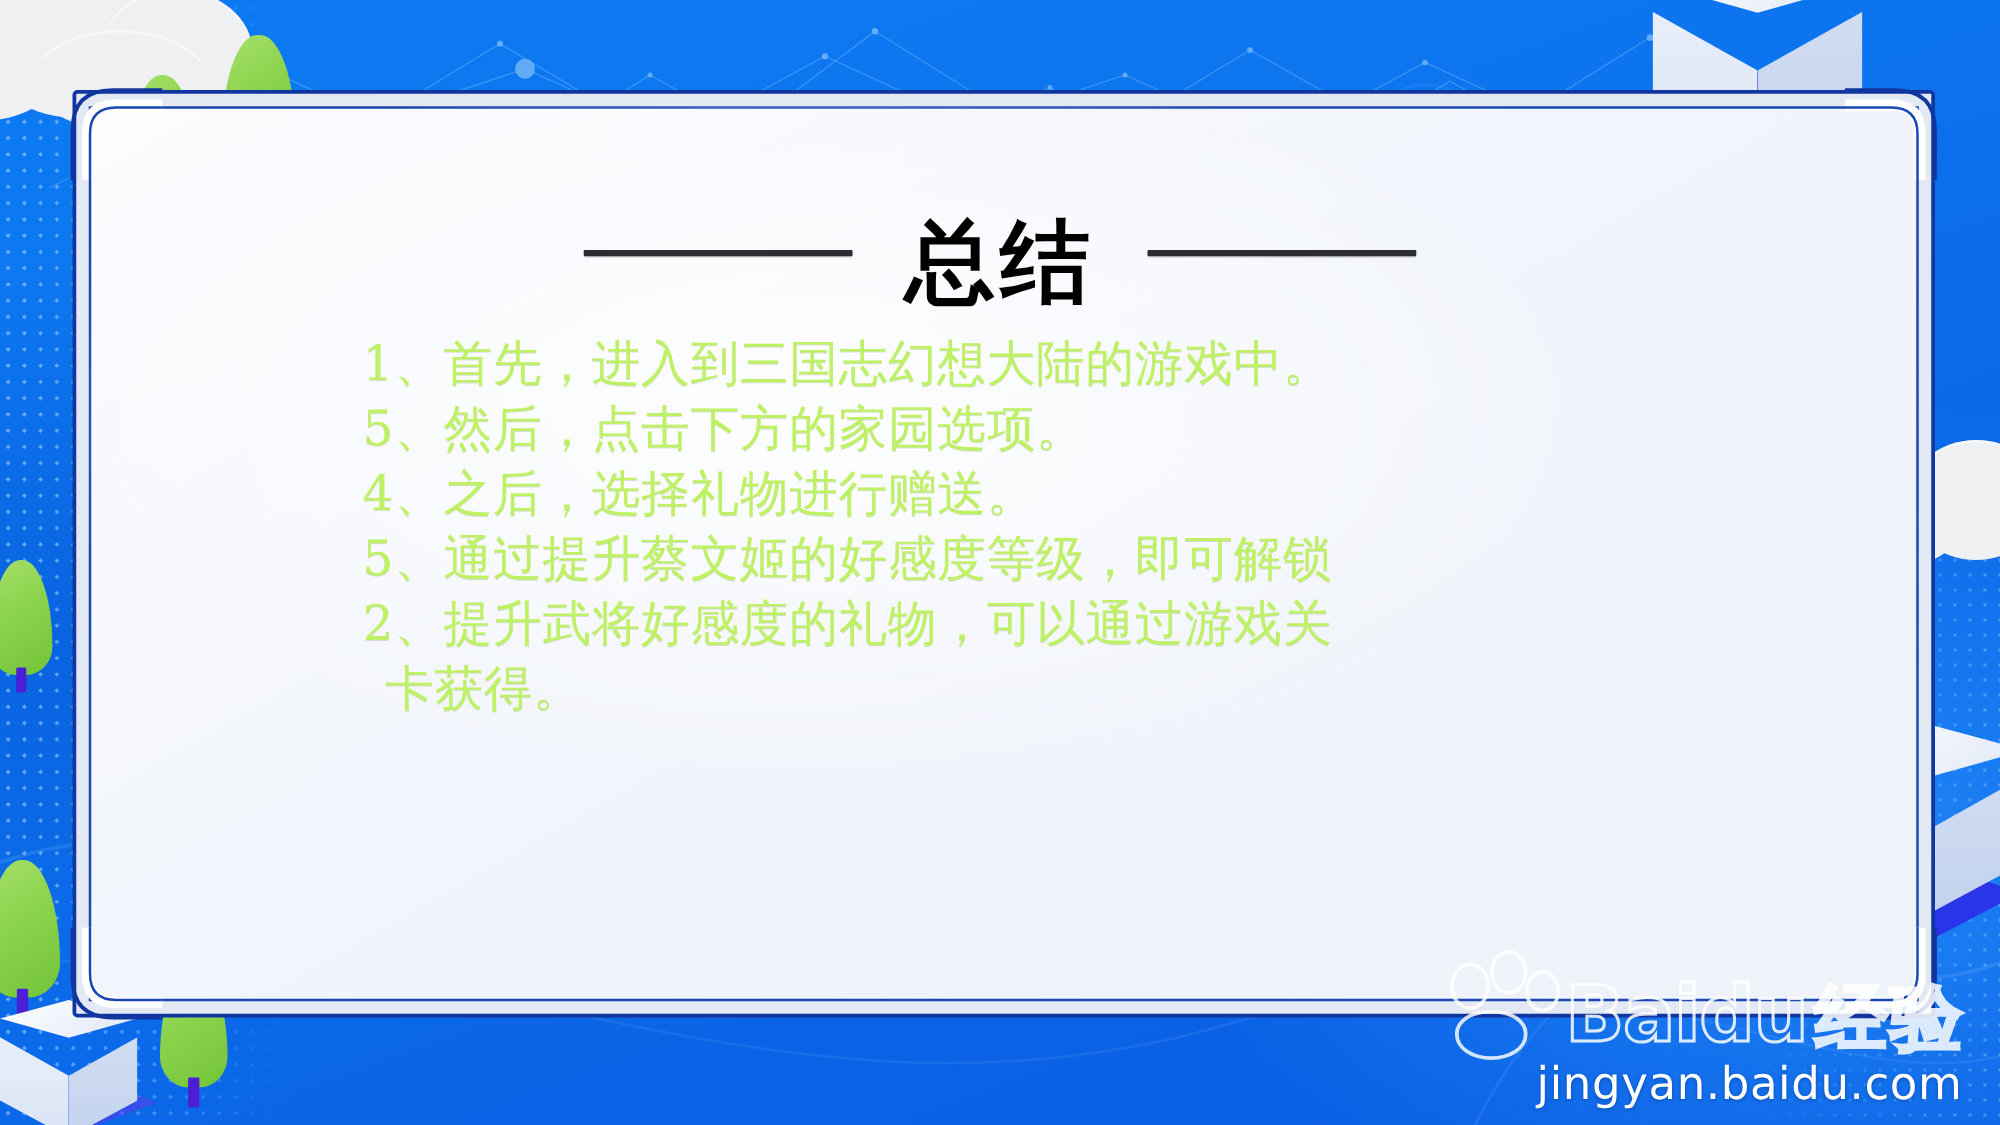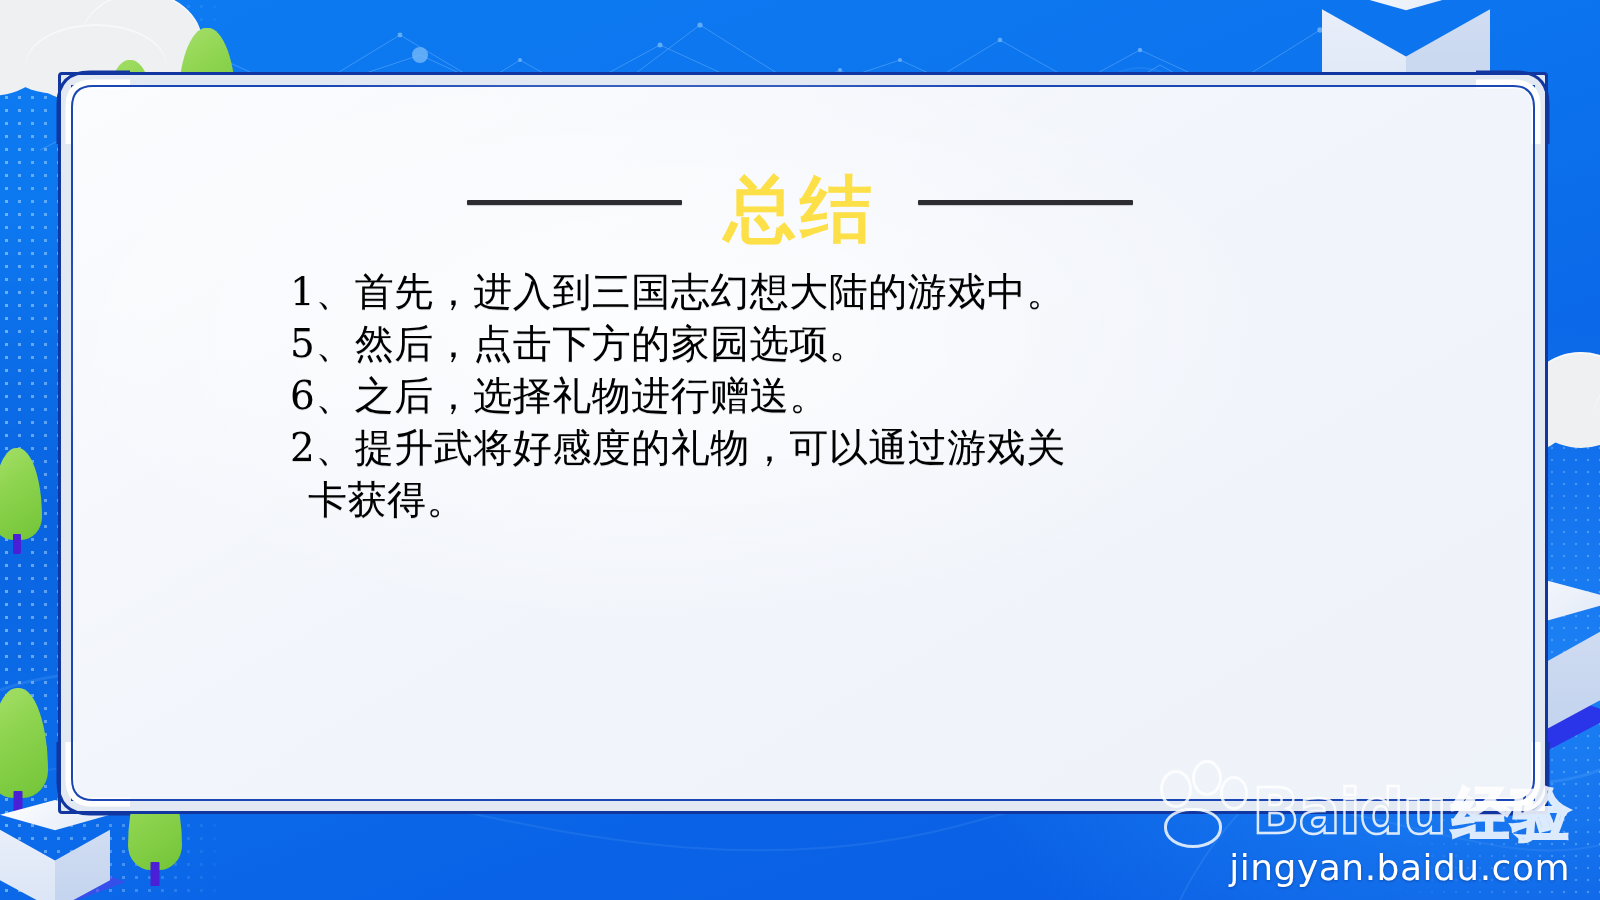--- a/index.html
+++ b/index.html
@@ -104,31 +104,31 @@
 
   
   .title-row{
     position:absolute;left:0;right:0;top:152px;height:100px;
     display:flex;align-items:center;justify-content:center;gap:42px;
   }
   .title-rule{width:215px;height:5px;background:#2c2c31;border-radius:1px;
     box-shadow:0 1px 1px rgba(0,0,0,.18);}
   .title-text{
     font-family:"DejaVu Sans","Liberation Sans",sans-serif;
-    font-weight:700;font-size:72px;color:#fde047;letter-spacing:4px;
+    font-weight:700;font-size:72px;color:#000000;letter-spacing:4px;
     line-height:1;white-space:nowrap;margin-top:13px;
   }
 
   
   .body-lines{
     position:absolute;left:290px;top:266px;width:1000px;
   }
   .bline{
     font-family:"DejaVu Serif","Liberation Serif",serif;
-    font-size:39px;line-height:52px;color:#000000;
+    font-size:39px;line-height:52px;color:#bef264;
     letter-spacing:.5px;white-space:nowrap;
     text-shadow:0 1px 0 rgba(0,0,0,.12);
   }
   .bline.cont{margin-left:18px;}
 
   
   .wm{position:absolute;right:28px;bottom:58px;display:flex;align-items:flex-end;gap:6px;justify-content:center;}
   .wm-paw{position:relative;width:96px;height:82px;}
   .wm-paw i{position:absolute;border:3px solid rgba(255,255,255,.82);border-radius:50%;}
   .wm-word{
@@ -299,21 +299,22 @@
 
   <div class="title-row">
     <div class="title-rule"></div>
     <div class="title-text">总结</div>
     <div class="title-rule"></div>
   </div>
 
   <div class="body-lines">
     <div class="bline">1、首先，进入到三国志幻想大陆的游戏中。</div>
     <div class="bline">5、然后，点击下方的家园选项。</div>
-    <div class="bline">6、之后，选择礼物进行赠送。</div>
+    <div class="bline">4、之后，选择礼物进行赠送。</div>
+    <div class="bline">5、通过提升蔡文姬的好感度等级，即可解锁</div>
     <div class="bline">2、提升武将好感度的礼物，可以通过游戏关</div>
     <div class="bline cont">卡获得。</div>
   </div>
 
   <div class="wm">
     <div class="wm-paw">
       <i style="left:10px;top:10px;width:26px;height:32px;"></i>
       <i style="left:42px;top:0px;width:24px;height:30px;"></i>
       <i style="left:70px;top:16px;width:22px;height:28px;"></i>
       <i style="left:14px;top:48px;width:52px;height:34px;border-radius:46% 46% 50% 50%;"></i>

